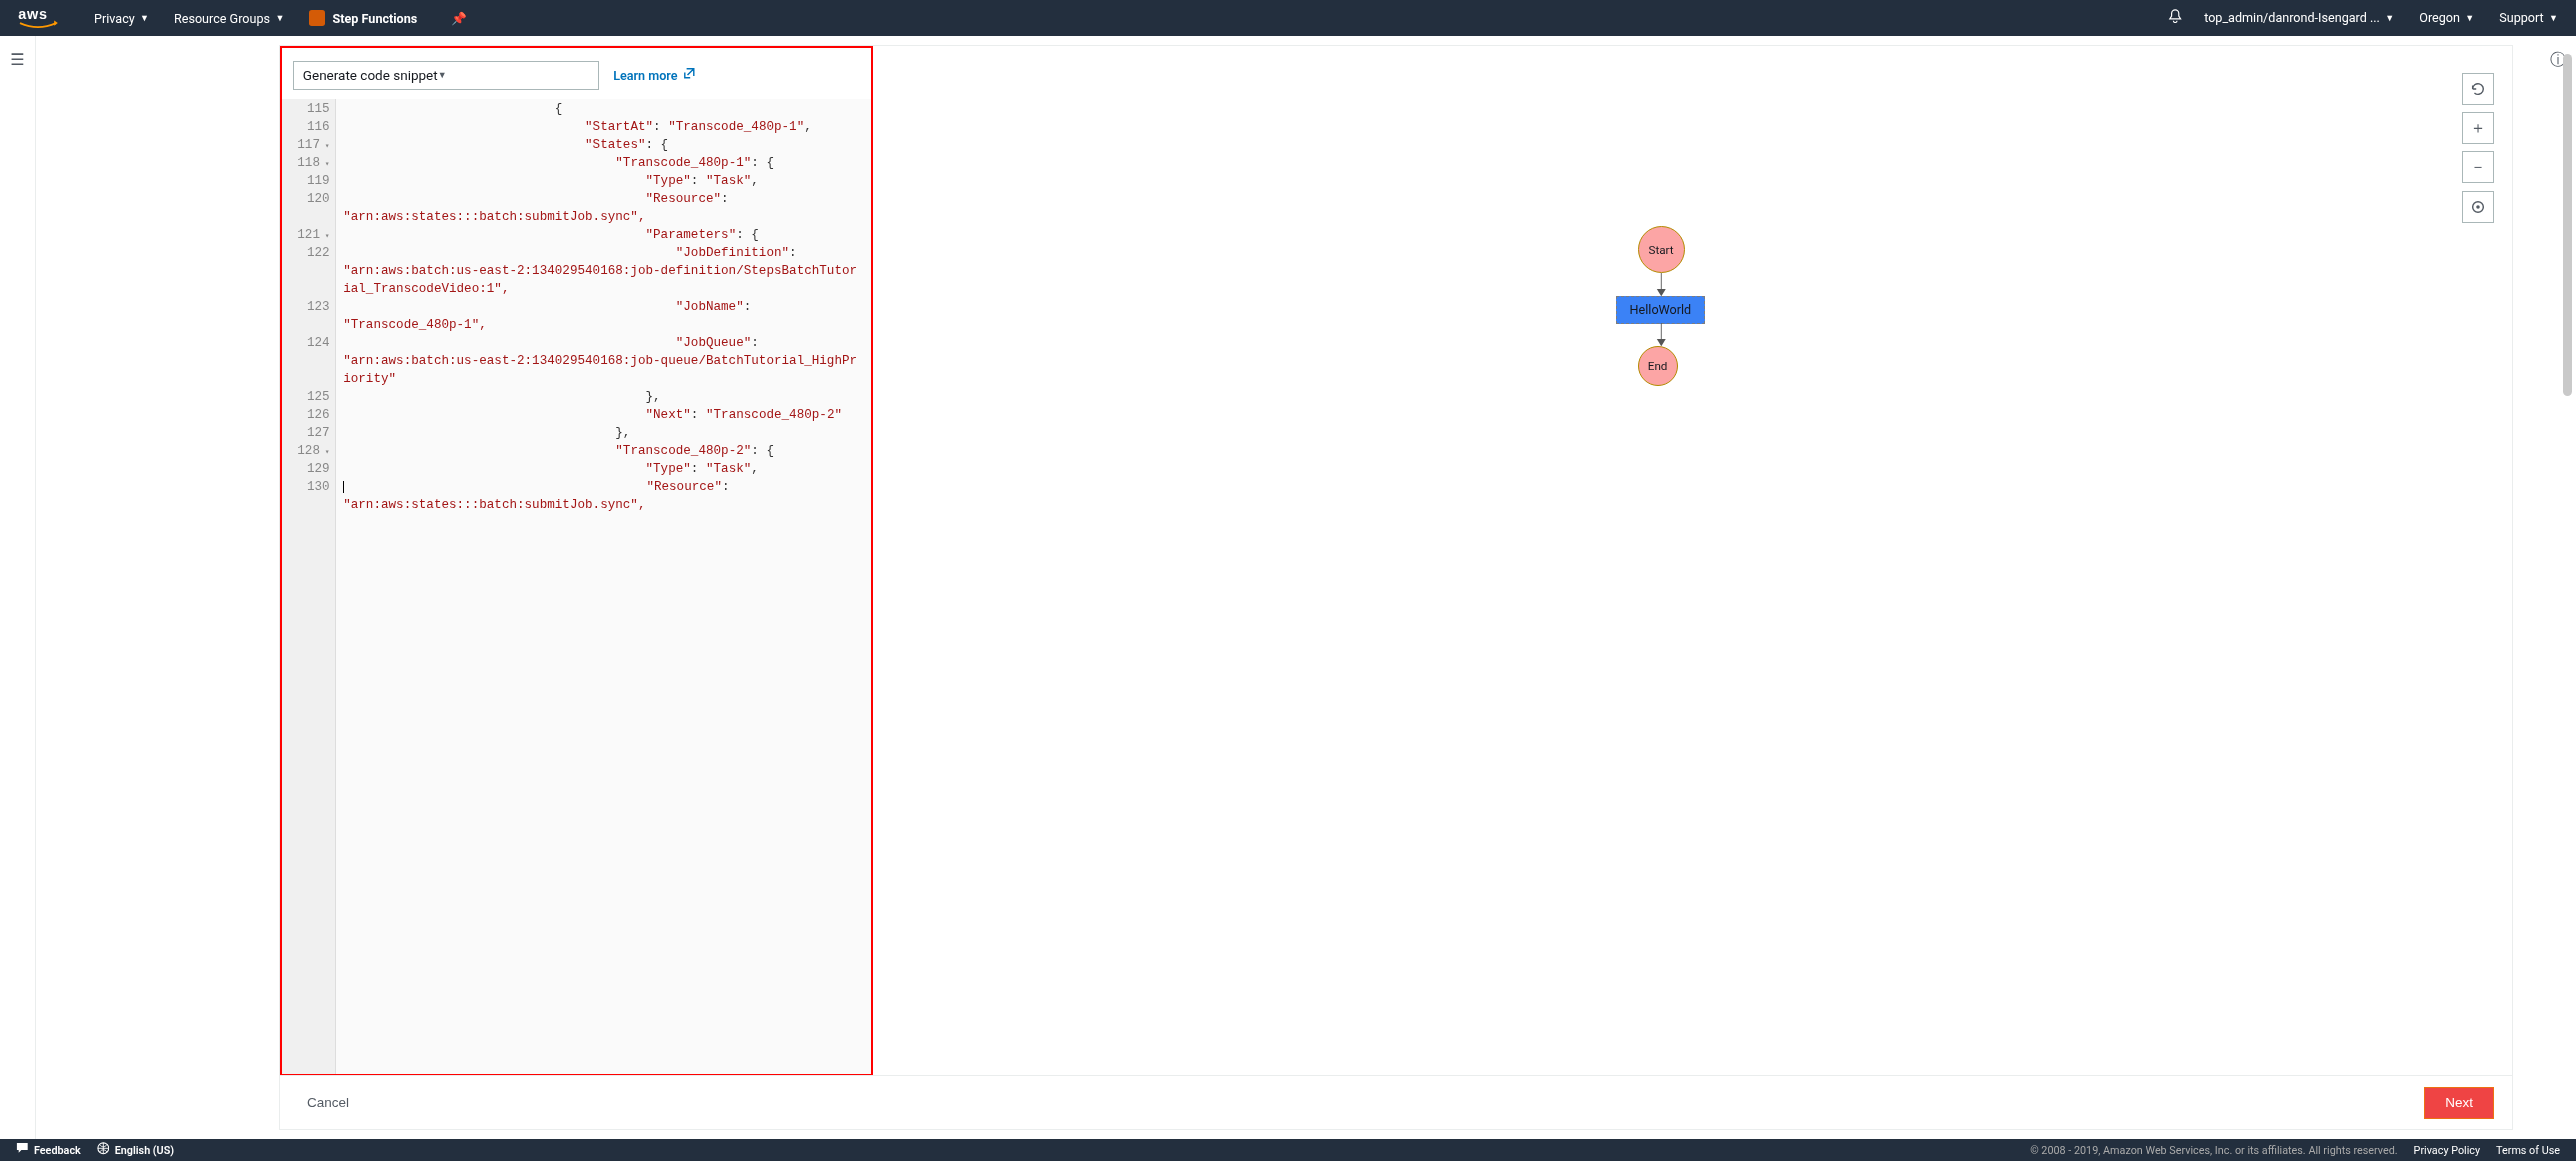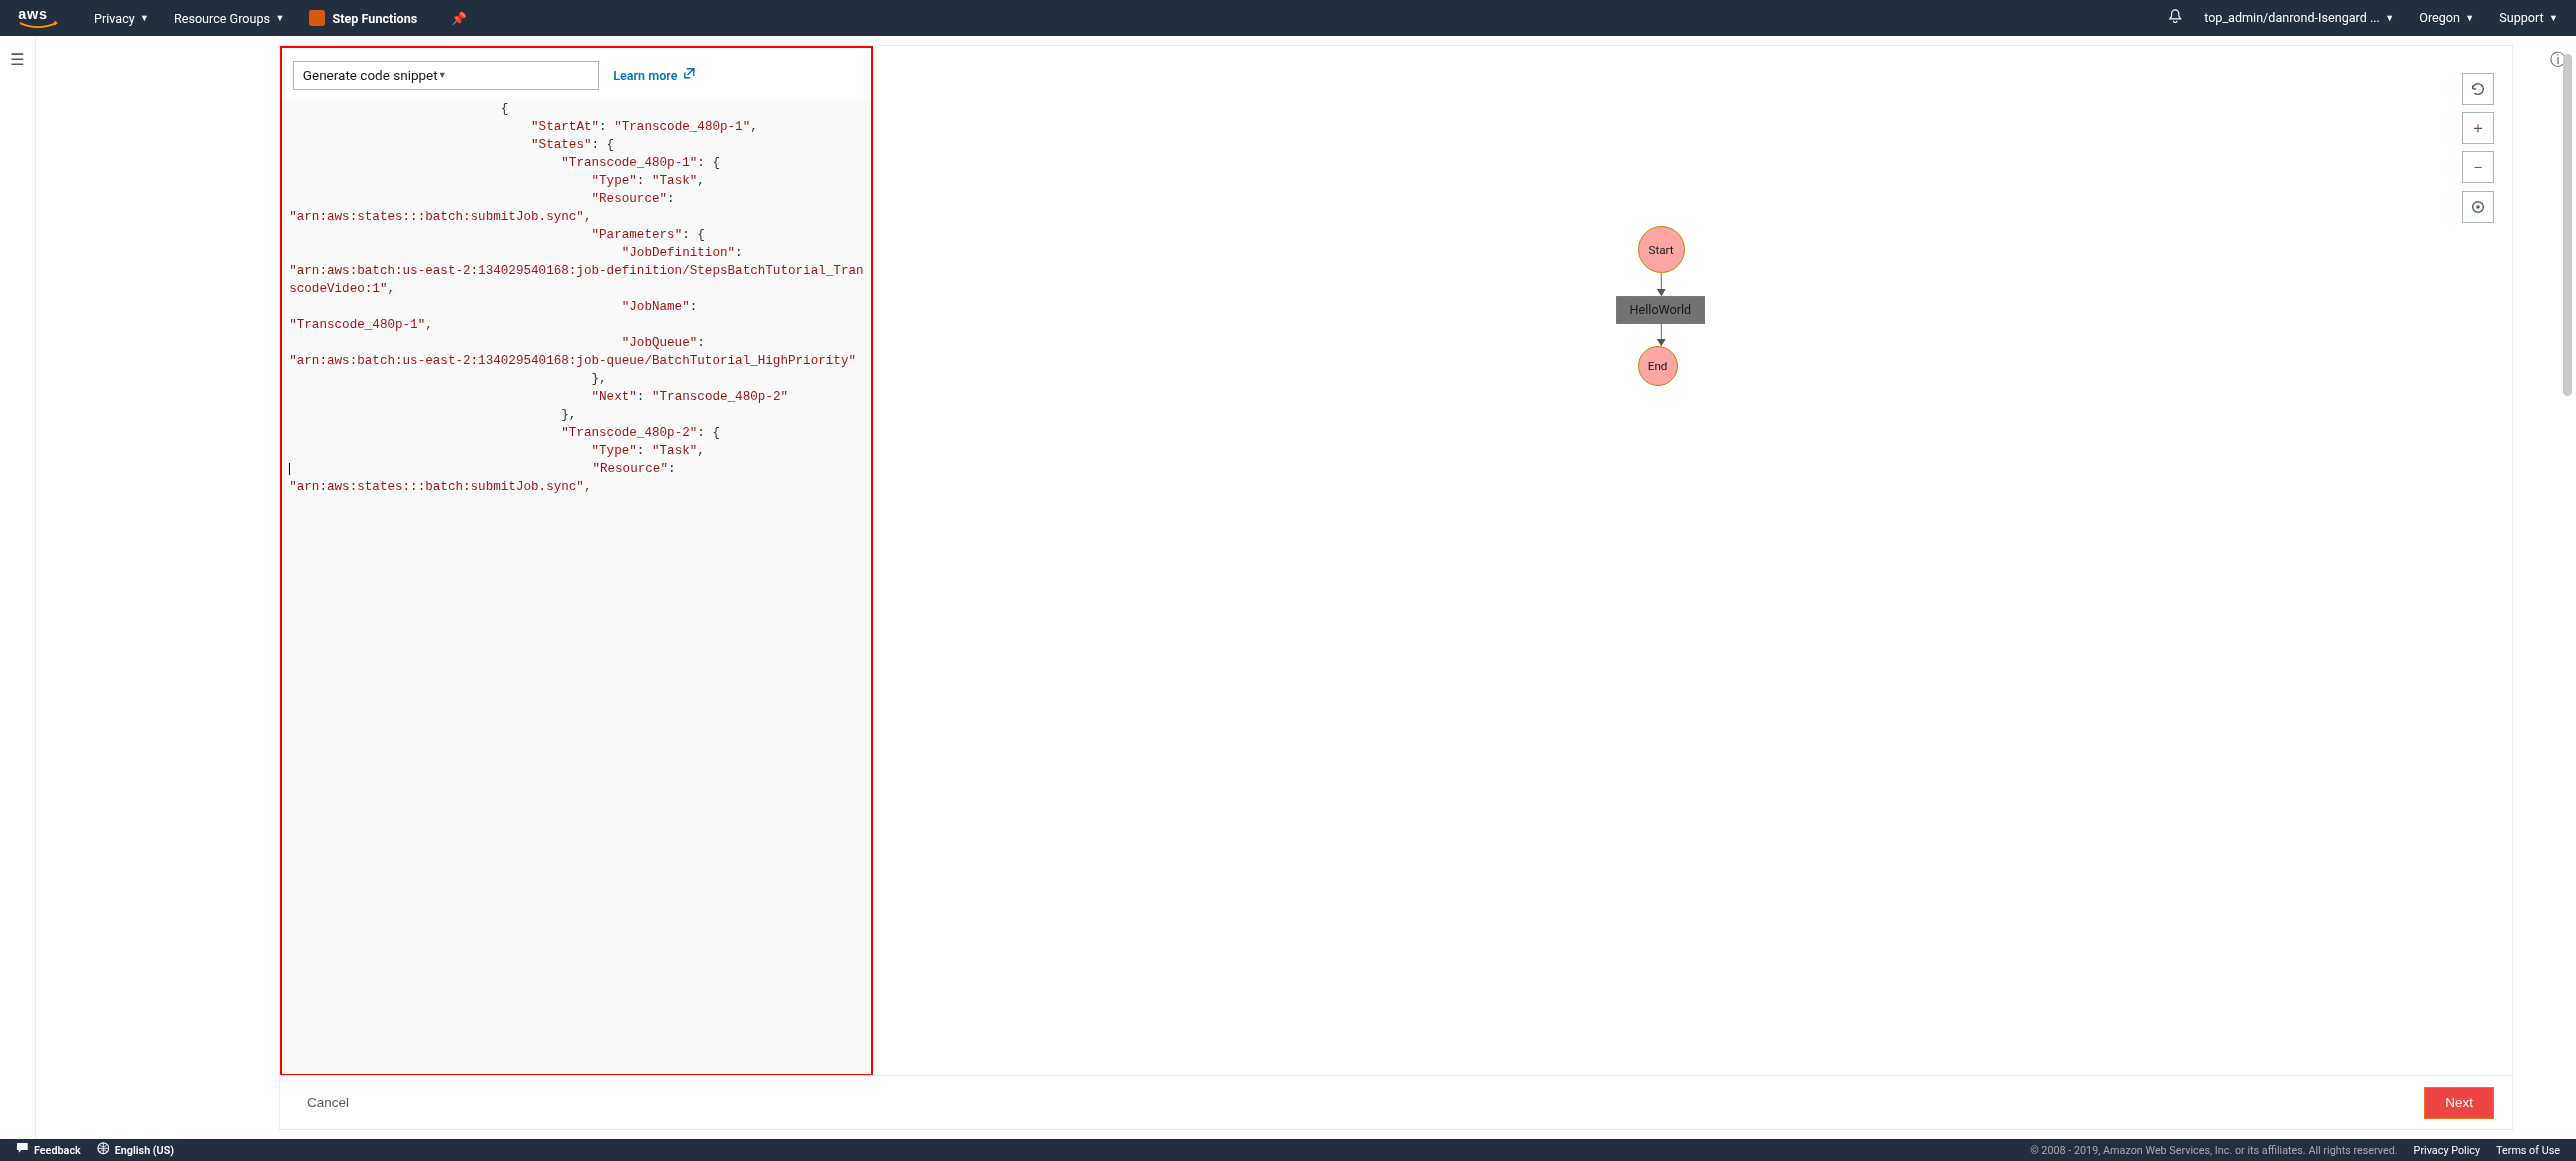--- a/index.html
+++ b/index.html
@@ -46,21 +46,21 @@
   .key { color:#a31515; }
   .str { color:#a31515; }
   .cursor-bar { display:inline-block; width:0.9px; height:12.6px; background:#000; vertical-align:middle; }
   
   
   .graph-controls { position:absolute; top:27px; right:18px; display:flex; flex-direction:column; gap:7.2px; }
   .gc-btn { width:32px; height:32px; border:0.9px solid #aab7b8; background:#fff; display:flex; align-items:center; justify-content:center; cursor:pointer; font-size:16px; color:#545b64; }
   .graph { position:absolute; left:611px; right:18px; top:27px; bottom:63px; }
   .graph-canvas { position:absolute; left:0; right:63px; top:0; bottom:0; }
   .node-circle { position:absolute; width:47px; height:47px; border-radius:50%; background:#fca5a5; border:0.9px solid #b38b00; display:flex; align-items:center; justify-content:center; font-size:11.7px; }
-  .node-box { position:absolute; border:0.9px dashed #7d7d7d; background:#737373; padding:5.4px 12.6px; font-size:12.6px; }
+  .node-box { position:absolute; border:0.9px dashed #7d7d7d; background:#3b82f6; padding:5.4px 12.6px; font-size:12.6px; }
   
   
   .action-bar { position:absolute; left:0; right:0; bottom:0; height:54px; border-top:0.9px solid #eaeded; display:flex; align-items:center; justify-content:space-between; padding:0 18px; gap:14.4px; background:#fff; }
   .btn-cancel { background:none; border:none; color:#545b64; font-size:13.5px; cursor:pointer; padding:5.4px 9px; }
   .btn-next { background:#ef4444; color:#fff; border:0.9px solid #ec7211; font-weight:400; font-size:13.5px; padding:7.2px 20px; cursor:pointer;margin-left:40px; }
   
   
   .footer { position:fixed; left:0; right:0; bottom:0; height:21.6px; background:#232f3e; color:#ddd; display:flex; align-items:center; padding:0 16px; font-size:10.8px; }
   .footer-left { display:flex; align-items:center; gap:16px; }
   .footer-left .fi { display:inline-flex; align-items:center; gap:5.4px; cursor:pointer; color:#fff; font-weight:600; }
@@ -135,20 +135,38 @@
         <a class="learn-more">
           <span>Learn more</span>
           <span class="ext-icon">
             <svg width="12.6" height="12.6" viewBox="0 0 14 14">
                 <path d="M4 2h8v8M12 2L5 9M2 6v6h6" fill="none" stroke="#0073bb" stroke-width="1.6"></path>
               </svg>
           </span>
         </a>
       </div>
       <div class="code-editor">
+        <div class="gutter" id="gutter">
+            <div class="ln">115</div>
+            <div class="ln">116</div>
+            <div class="ln fold">117</div>
+            <div class="ln fold">118</div>
+            <div class="ln">119</div>
+            <div class="ln" style="height: 36px;">120</div>
+            <div class="ln fold">121</div>
+            <div class="ln" style="height: 54px;">122</div>
+            <div class="ln" style="height: 36px;">123</div>
+            <div class="ln" style="height: 54px;">124</div>
+            <div class="ln">125</div>
+            <div class="ln">126</div>
+            <div class="ln">127</div>
+            <div class="ln fold">128</div>
+            <div class="ln">129</div>
+            <div class="ln" style="height: 36px;">130</div>
+          </div>
         <div class="code" id="code"><div class="row">                            <span class="pn">{</span></div><div class="row">                                <span class="key">"StartAt"</span><span class="pn">: </span><span class="str">"Transcode_480p-1"</span><span class="pn">,</span></div><div class="row">                                <span class="key">"States"</span><span class="pn">: {</span></div><div class="row">                                    <span class="key">"Transcode_480p-1"</span><span class="pn">: {</span></div><div class="row">                                        <span class="key">"Type"</span><span class="pn">: </span><span class="str">"Task"</span><span class="pn">,</span></div><div class="row">                                        <span class="key">"Resource"</span><span class="pn">: </span>
 <span class="str">"arn:aws:states:::batch:submitJob.sync",</span></div><div class="row">                                        <span class="key">"Parameters"</span><span class="pn">: {</span></div><div class="row">                                            <span class="key">"JobDefinition"</span><span class="pn">: </span>
 <span class="str">"arn:aws:batch:us-east-2:134029540168:job-definition/StepsBatchTutorial_TranscodeVideo:1",</span></div><div class="row">                                            <span class="key">"JobName"</span><span class="pn">: </span>
 <span class="str">"Transcode_480p-1",</span></div><div class="row">                                            <span class="key">"JobQueue"</span><span class="pn">: </span>
 <span class="str">"arn:aws:batch:us-east-2:134029540168:job-queue/BatchTutorial_HighPriority"</span></div><div class="row">                                        <span class="pn">},</span></div><div class="row">                                        <span class="key">"Next"</span><span class="pn">: </span><span class="str">"Transcode_480p-2"</span></div><div class="row">                                    <span class="pn">},</span></div><div class="row">                                    <span class="key">"Transcode_480p-2"</span><span class="pn">: {</span></div><div class="row">                                        <span class="key">"Type"</span><span class="pn">: </span><span class="str">"Task"</span><span class="pn">,</span></div><div class="row"><span class="cursor-bar"></span>                                        <span class="key">"Resource"</span><span class="pn">: </span>
 <span class="str">"arn:aws:states:::batch:submitJob.sync",</span></div></div>
       </div>
     </div>
 
     <div class="graph">

